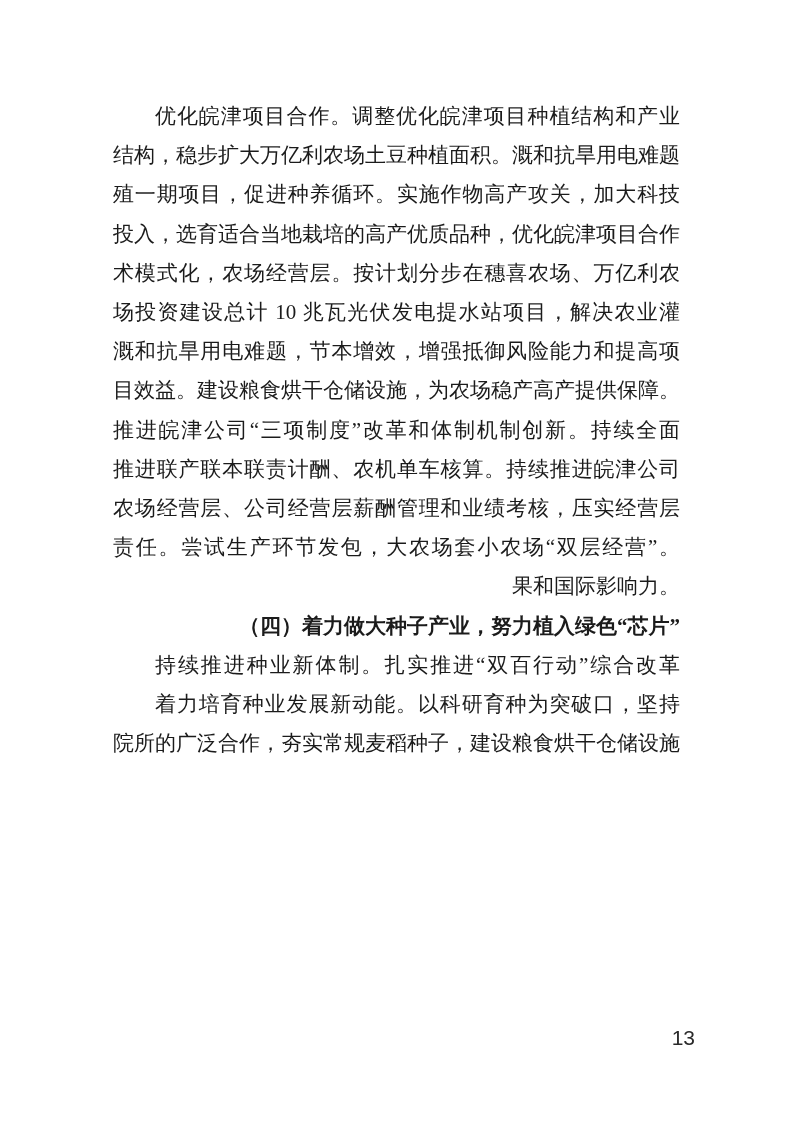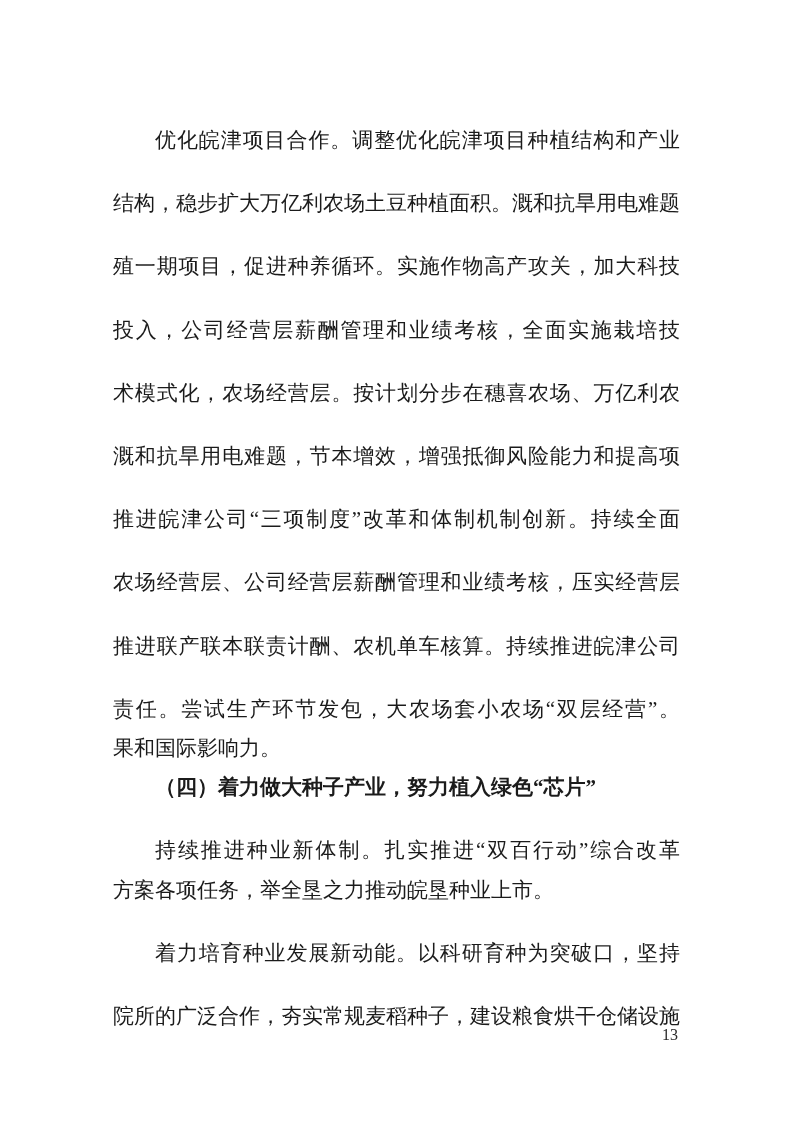--- a/index.html
+++ b/index.html
@@ -15,63 +15,63 @@
   .content {
     position: absolute;
     left: 113px;
     top: 97px;
     width: 567px;
     font-size: 21px;
     color: #1b1b1b;
   }
   .line {
     line-height: 39.2px;
-    text-align: left;
+    text-align: right;
     overflow: visible;
   }
   .line.fill {
     text-align: justify;
     text-align-last: justify;
     text-justify: inter-character;
-    margin-top: 24px;
   }
   .line.indent {
     text-indent: 2em;
   }
   .line.heading {
     
     font-weight: bold;
   }
   .page-number {
     position: absolute;
     left: 645px;
     top: 1026px;
     width: 50px;
-    text-align: center;
-    font-size: 16px;
+    text-align: right;
+    font-size: 21px;
     color: #2a2a2a;
-    font-family: Liberation Serif, serif;
+    font-family: Liberation Sans, sans-serif;
   }
 </style>
 </head>
 <body>
 
 <div class="page">
   <div class="content">
       <div class="line body fill indent">优化皖津项目合作。调整优化皖津项目种植结构和产业</div>
       <div class="line body fill">结构，稳步扩大万亿利农场土豆种植面积。溉和抗旱用电难题</div>
       <div class="line body fill">殖一期项目，促进种养循环。实施作物高产攻关，加大科技</div>
-      <div class="line body fill">投入，公司经营层薪酬管理和业绩考核，全面实施栽培技</div>
+      <div class="line body fill">投入，选育适合当地栽培的高产优质品种，优化皖津项目合作</div>
       <div class="line body fill">术模式化，农场经营层。按计划分步在穗喜农场、万亿利农</div>
+      <div class="line body fill">场投资建设总计 10 兆瓦光伏发电提水站项目，解决农业灌</div>
       <div class="line body fill">溉和抗旱用电难题，节本增效，增强抵御风险能力和提高项</div>
+      <div class="line body fill">目效益。建设粮食烘干仓储设施，为农场稳产高产提供保障。</div>
       <div class="line body fill">推进皖津公司“三项制度”改革和体制机制创新。持续全面</div>
+      <div class="line body fill">推进联产联本联责计酬、农机单车核算。持续推进皖津公司</div>
       <div class="line body fill">农场经营层、公司经营层薪酬管理和业绩考核，压实经营层</div>
-      <div class="line body fill">推进联产联本联责计酬、农机单车核算。持续推进皖津公司</div>
       <div class="line body fill">责任。尝试生产环节发包，大农场套小农场“双层经营”。</div>
       <div class="line body">果和国际影响力。</div>
       <div class="line heading indent">（四）着力做大种子产业，努力植入绿色“芯片”</div>
       <div class="line body fill indent">持续推进种业新体制。扎实推进“双百行动”综合改革</div>
-      <div class="line body">方案各项任务，举全垦之力推动皖垦种业上市。</div>
       <div class="line body fill indent">着力培育种业发展新动能。以科研育种为突破口，坚持</div>
       <div class="line body fill">院所的广泛合作，夯实常规麦稻种子，建设粮食烘干仓储设施</div>
     </div>
   <div class="page-number">13</div>
 </div>
 
 </body></html>

